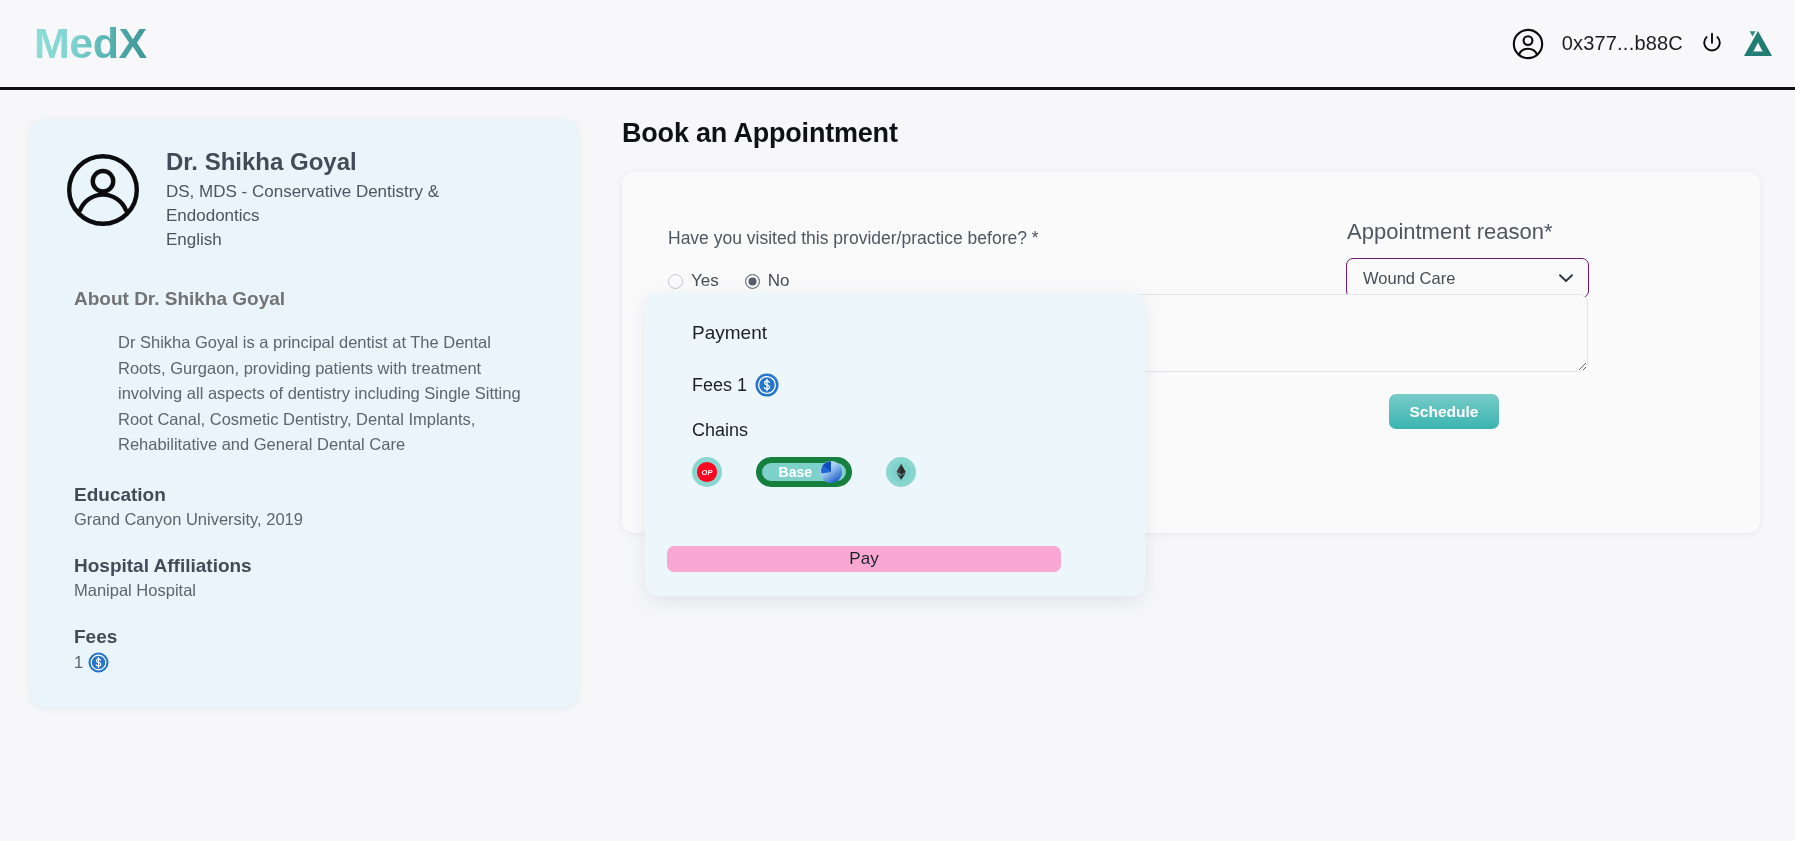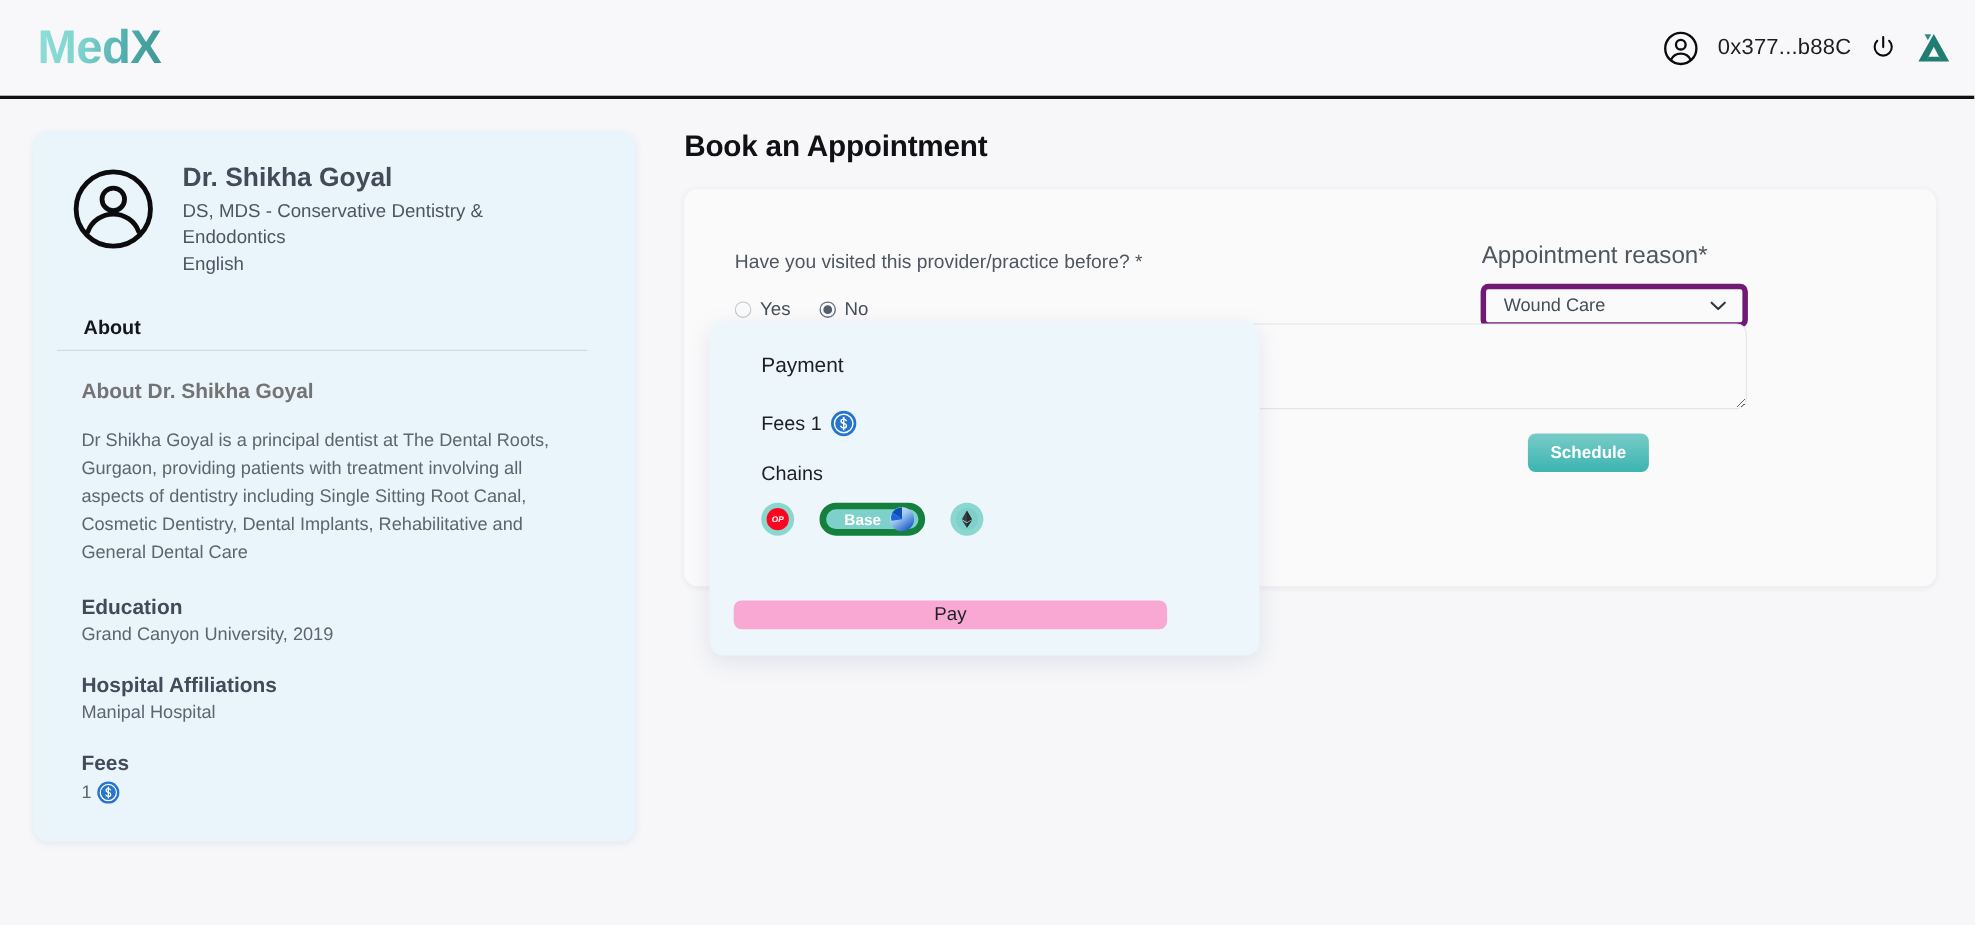--- a/index.html
+++ b/index.html
@@ -113,20 +113,21 @@
     font-weight: bold;
     color: #737373;
     margin-bottom: 20px;
   }
   .about-body {
     font-size: 16.5px;
     color: #5c6570;
     line-height: 1.54;
     max-width: 500px;
     margin-bottom: 27px;
+    margin-left: 44px;
   }
 
   .sec-heading {
     font-size: 19px;
     font-weight: bold;
     color: #424b57;
     margin-bottom: 4px;
   }
   .sec-text {
     font-size: 16.5px;
@@ -202,21 +203,21 @@
     font-size: 22px;
     color: #4e5660;
   }
 
   .reason-select {
     position: absolute;
     left: 724px;
     top: 86px;
     width: 243px;
     height: 40px;
-    border: 5px solid #701a75;
+    border: 1px solid #701a75;
     border-radius: 7px;
     background: #fbfafb;
     display: flex;
     align-items: center;
     justify-content: space-between;
     padding: 0 14px 0 16px;
     font-size: 16.5px;
     color: #454d57;
     cursor: pointer;
   }
@@ -279,21 +280,21 @@
 
   .pm-chains-label {
     font-size: 18px;
     color: #1c1f24;
     margin: 0 0 16px 22px;
   }
 
   .chain-row {
     display: flex;
     align-items: center;
-    gap: 23px;
+    gap: 34px;
     margin: 0 0 0 22px;
   }
 
   .chain-chip {
     height: 30px;
     width: 30px;
     border-radius: 15px;
     background: #8ad7d0;
     display: flex;
     align-items: center;
@@ -373,21 +374,20 @@
         <path d="M4.9 18.3a7.6 7.6 0 0 1 14.2 0" stroke-linecap="round"></path>
       </svg>
     </span>
     <div>
       <div class="doc-name">Dr. Shikha Goyal</div>
       <div class="doc-qual">DS, MDS - Conservative Dentistry &amp; Endodontics</div>
       <div class="doc-lang">English</div>
     </div>
   </div>
 
-  <div class="about-tab">About</div>
 
   <div class="section-block">
     <div class="about-title">About Dr. Shikha Goyal</div>
     <div class="about-body">Dr Shikha Goyal is a principal dentist at The Dental Roots, Gurgaon, providing patients with treatment involving all aspects of dentistry including Single Sitting Root Canal, Cosmetic Dentistry, Dental Implants, Rehabilitative and General Dental Care</div>
 
     <div class="sec-heading">Education</div>
     <div class="sec-text">Grand Canyon University, 2019</div>
 
     <div class="sec-heading">Hospital Affiliations</div>
     <div class="sec-text">Manipal Hospital</div>

